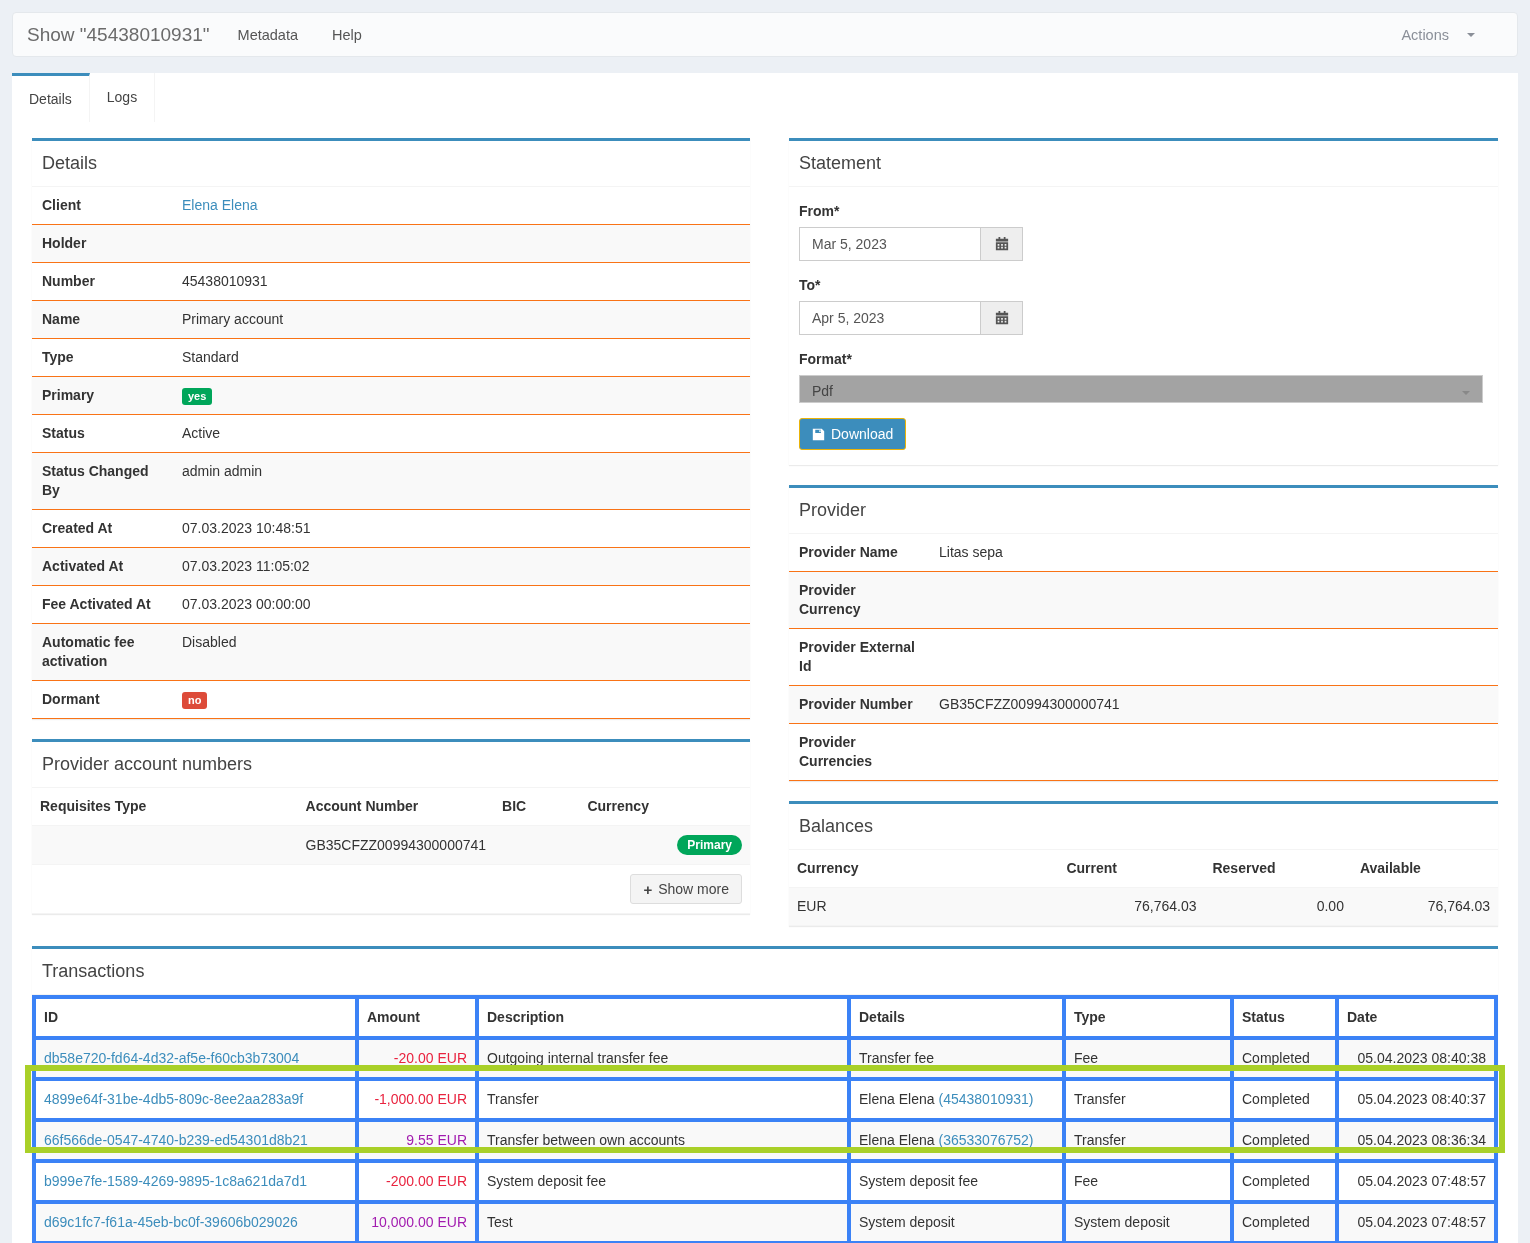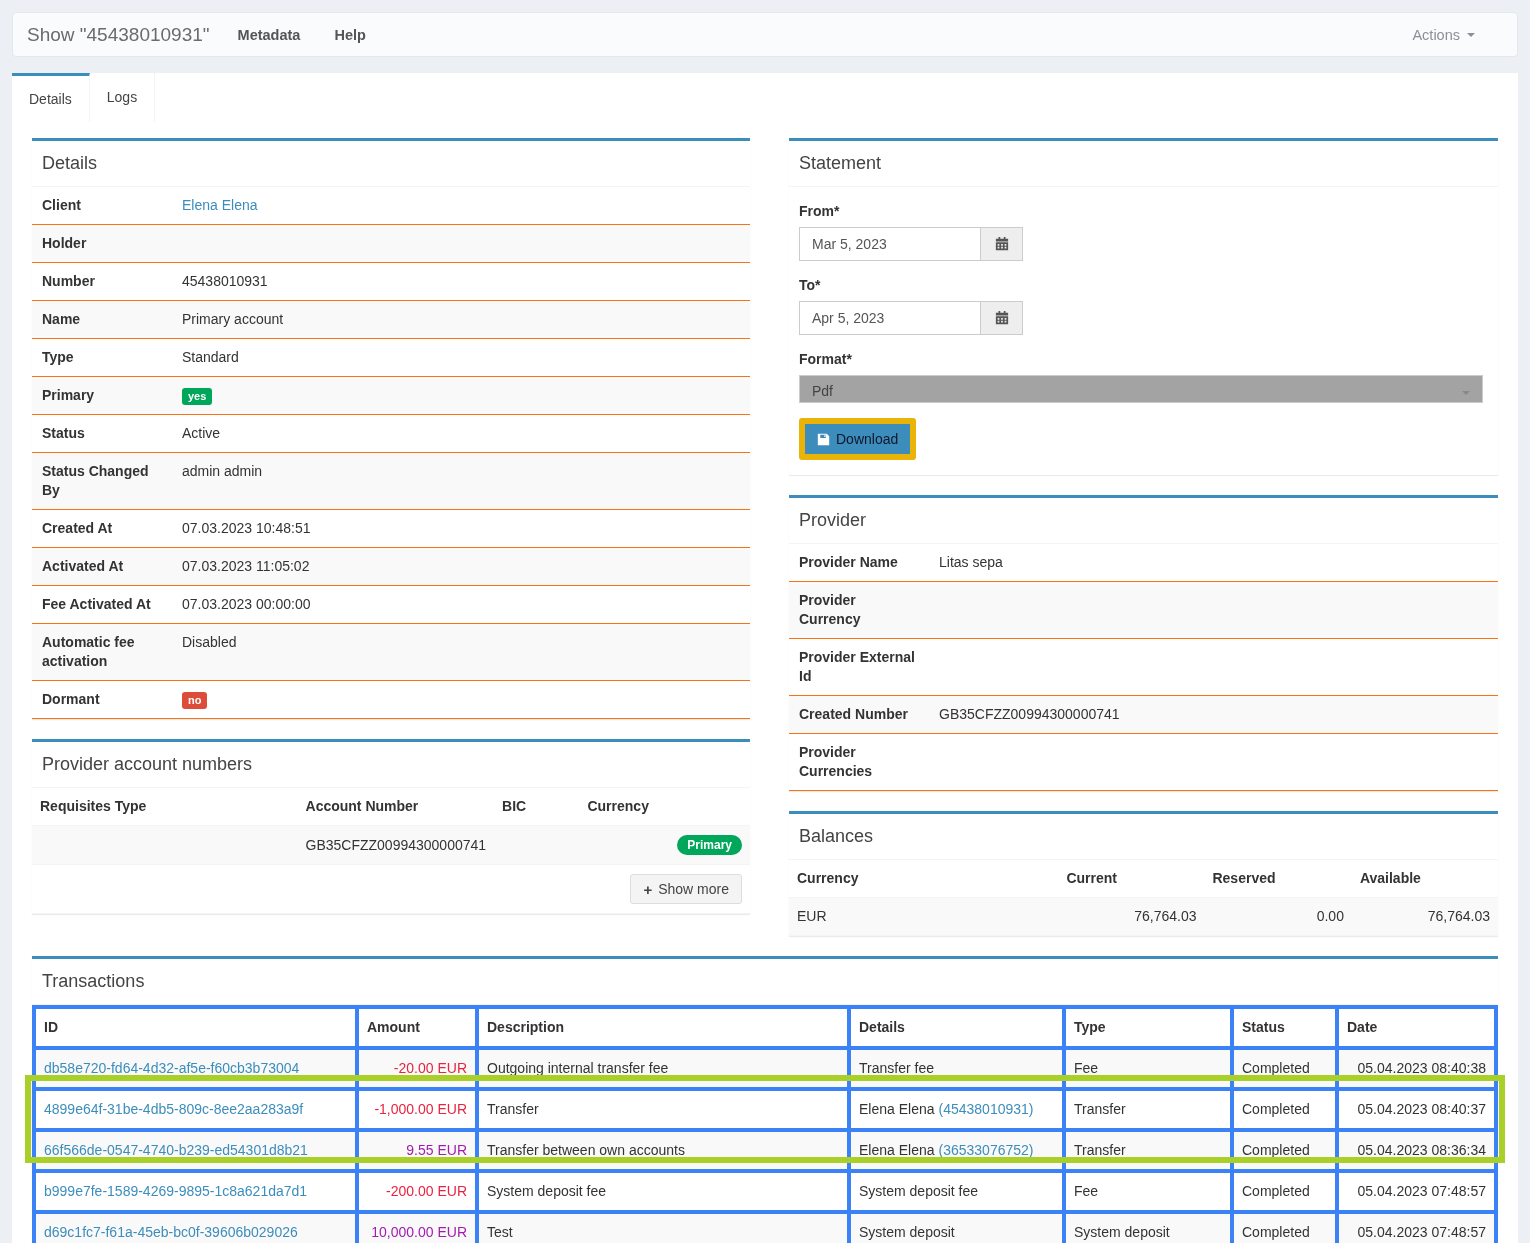--- a/index.html
+++ b/index.html
@@ -10,22 +10,22 @@
     font-size:14px; color:#333;
   }
   .page { padding:12px 12px 0 12px; }
 
   
   .navbar {
     height:45px; background:#fafbfc; border:1px solid #e4e8ec; border-radius:4px;
     display:flex; align-items:center; padding:0 14px; margin-bottom:16px;
   }
   .navbar-title { font-size:19px; color:#6b6b6b; margin-right:28px; white-space:nowrap; }
-  .nav-link { color:#555; margin-right:34px; font-size:14.5px; text-decoration:none; cursor:pointer;font-weight:bold; }
-  .actions-btn { margin-left:auto; color:#8a8f98; font-size:14.5px; cursor:pointer; display:flex; align-items:center; gap:7px; padding-right:28px; }
+  .nav-link { color:#555; margin-right:34px; font-size:14.5px; text-decoration:none; cursor:pointer; }
+  .actions-btn { margin-left:auto; color:#8a8f98; font-size:14.5px; cursor:pointer; display:flex; align-items:center; gap:18px; padding-right:28px; }
   .caret { width:0; height:0; border-left:4px solid transparent; border-right:4px solid transparent; border-top:4px solid #8a8f98; display:inline-block; }
 
   
   .sheet { background:#fff; min-height:1170px; }
   .tabs { display:flex; height:49px; }
   .tab { padding:0 17px; line-height:49px; color:#444; border-right:1px solid #f4f4f4; cursor:pointer; }
   .tab.active { border-top:3px solid #3c8dbc; line-height:46px; }
   .content { padding:16px 20px 0 20px; }
   .cols { display:flex; gap:39px; }
   .col-left { width:718px; flex:none; }
@@ -76,21 +76,21 @@
     font-size:14px; color:#555; font-family:inherit; outline:none; background:#fff;
   }
   .addon { width:42px; flex:none; border:1px solid #ccc; border-left:0; background:#eee; display:flex; align-items:center; justify-content:center; cursor:pointer; }
   .select {
     position:relative; height:28px; border:1px solid #ccc; background:#a3a3a3;
     padding:7px 30px 7px 12px; color:#444; cursor:pointer; width:100%;
   }
   .select .caret { position:absolute; right:12px; top:15px; border-top-color:#888; }
   .btn-download {
     margin-top:15px; display:inline-flex; align-items:center; gap:6px;
-    background:#3c8dbc; border:6px solid #eab308; color:#0f172a; font-size:14px;
+    background:#3c8dbc; border:1px solid #eab308; color:#ffffff; font-size:14px;
     padding:7px 12px; border-radius:3px; cursor:pointer; font-family:inherit;
   }
   .btn-showmore {
     display:inline-flex; align-items:center; gap:6px;
     background:#f4f4f4; border:1px solid #ddd; color:#444; font-size:14px;
     padding:6px 12px; border-radius:3px; cursor:pointer; font-family:inherit;
   }
   .plus { font-weight:bold; font-size:15px; line-height:1; }
 
   
@@ -357,21 +357,21 @@
                   </tr>
 
                   <tr>
                     <td class="kv-label">Provider External Id</td>
                     <td class="kv-value">
                       <span></span>
                     </td>
                   </tr>
 
                   <tr>
-                    <td class="kv-label">Created Number</td>
+                    <td class="kv-label">Provider Number</td>
                     <td class="kv-value">
                       <span>GB35CFZZ00994300000741</span>
                     </td>
                   </tr>
 
                   <tr>
                     <td class="kv-label">Provider Currencies</td>
                     <td class="kv-value">
                       <span></span>
                     </td>

